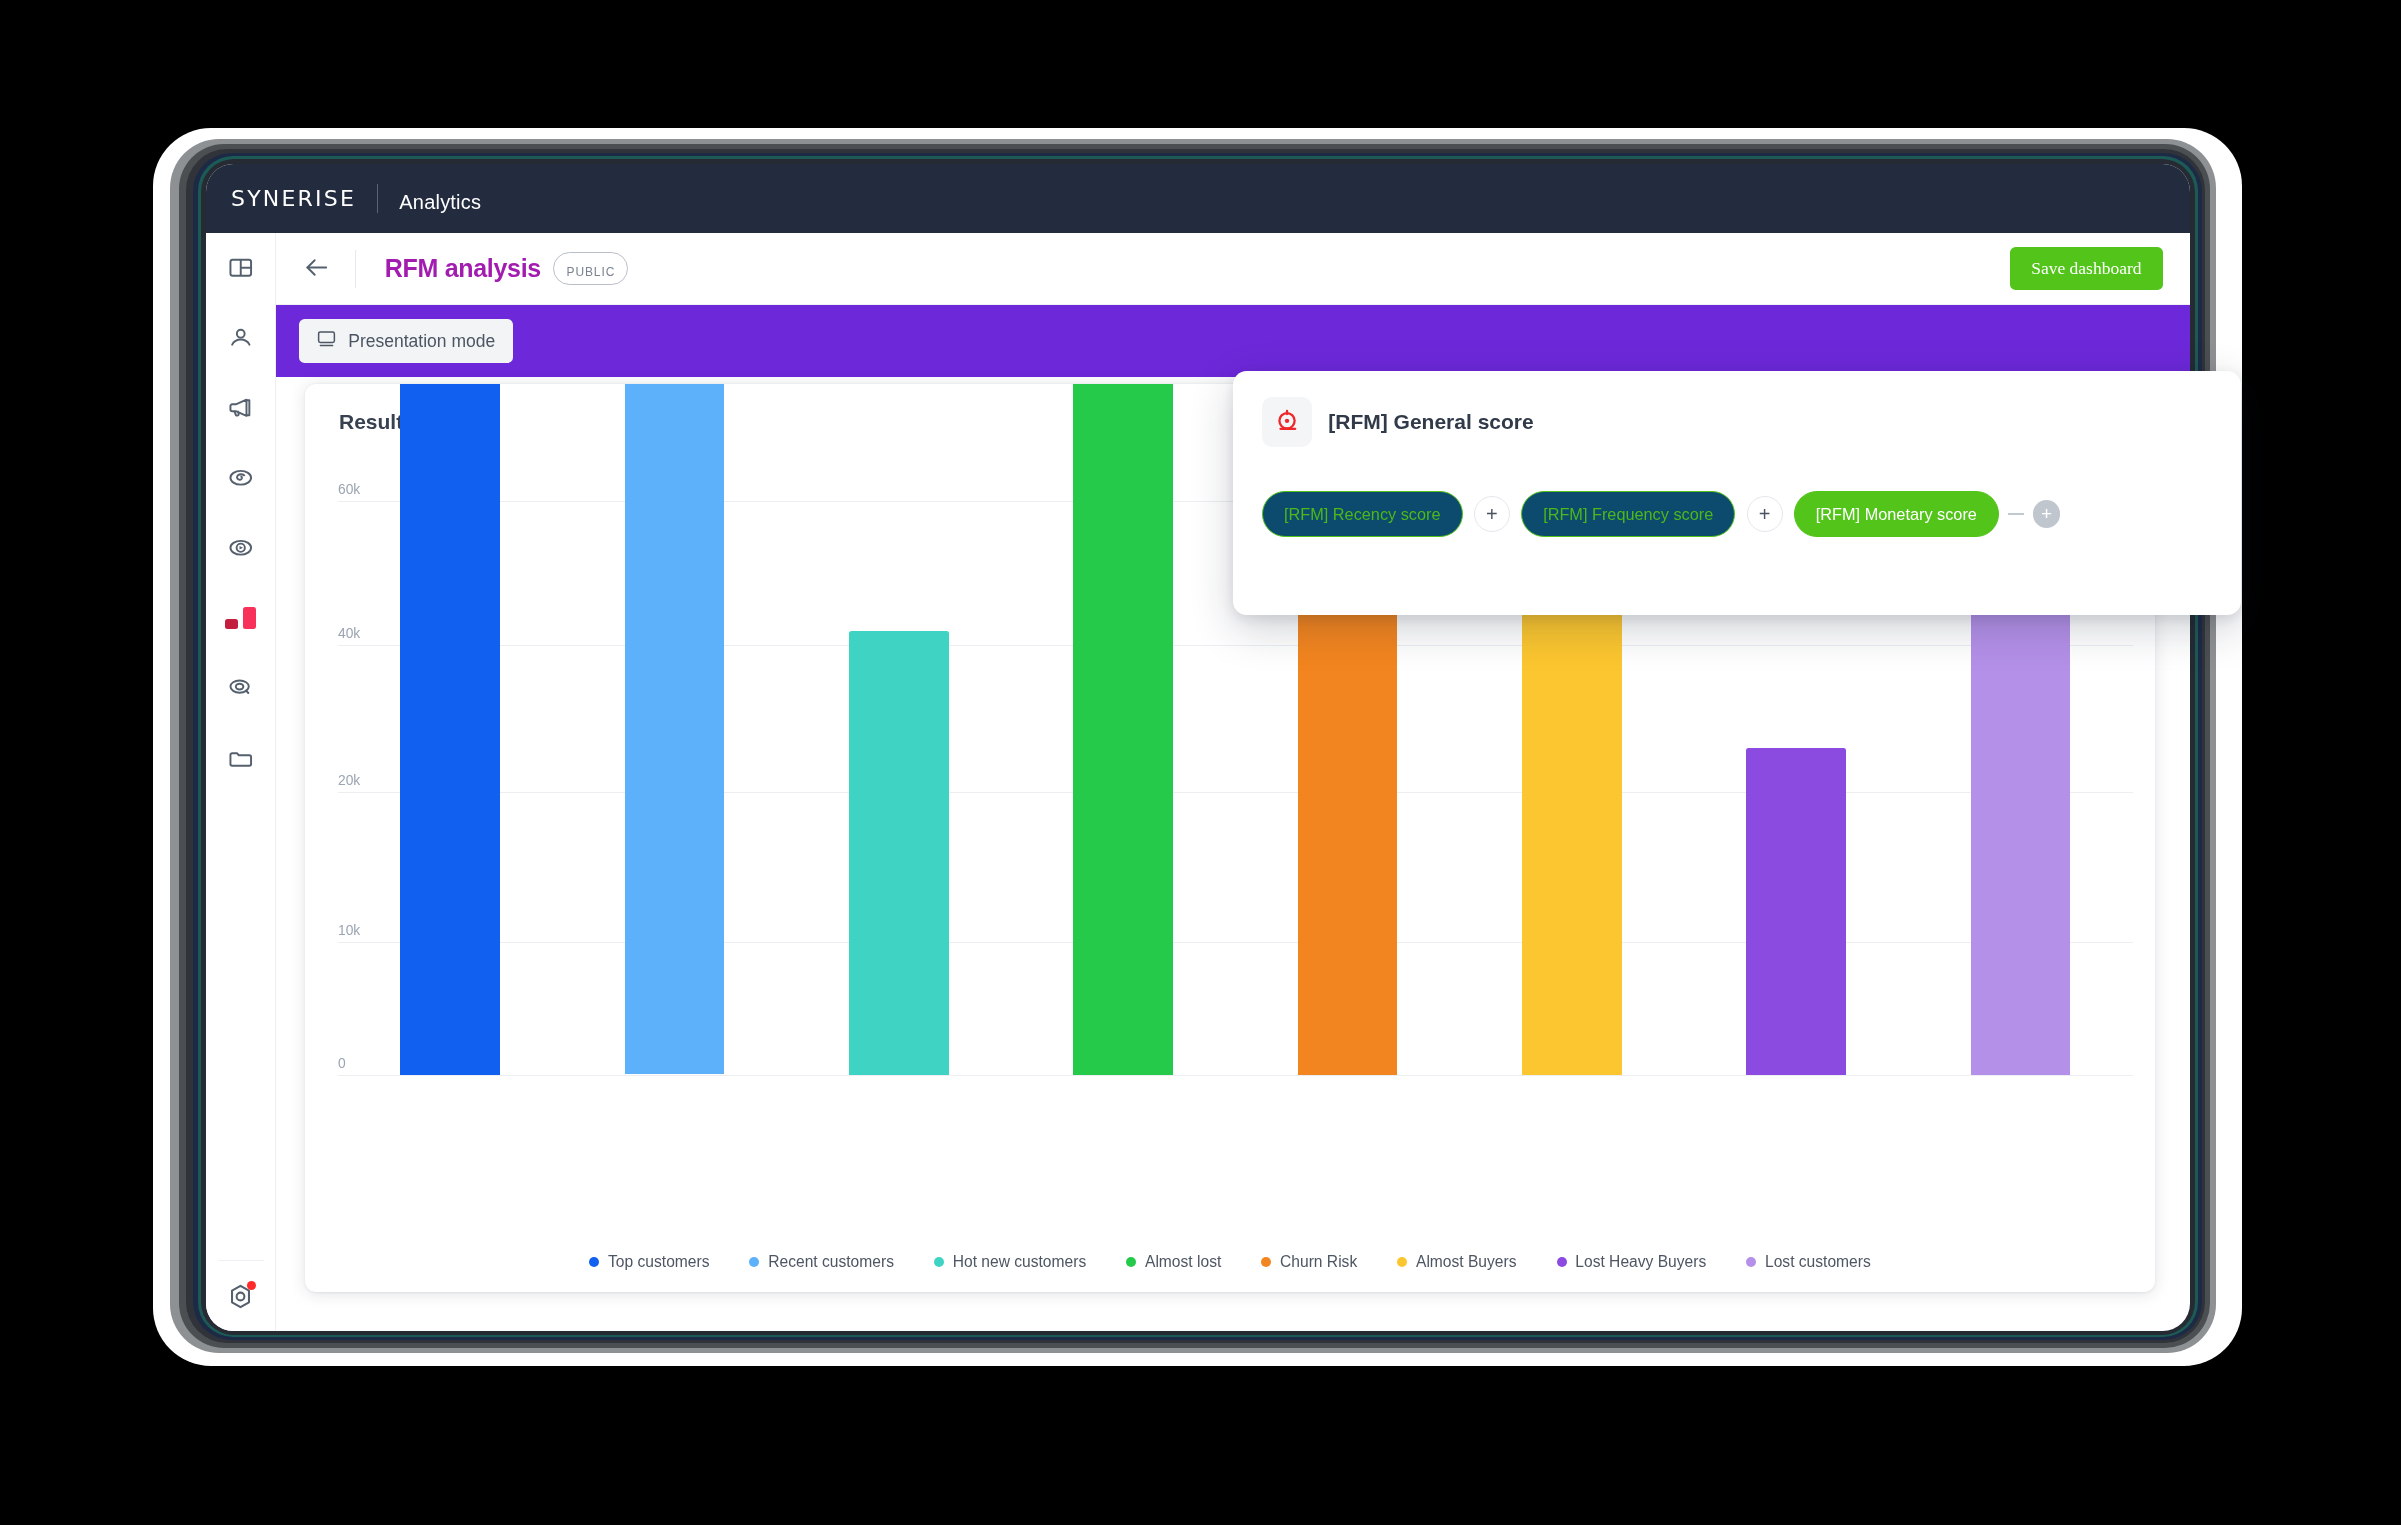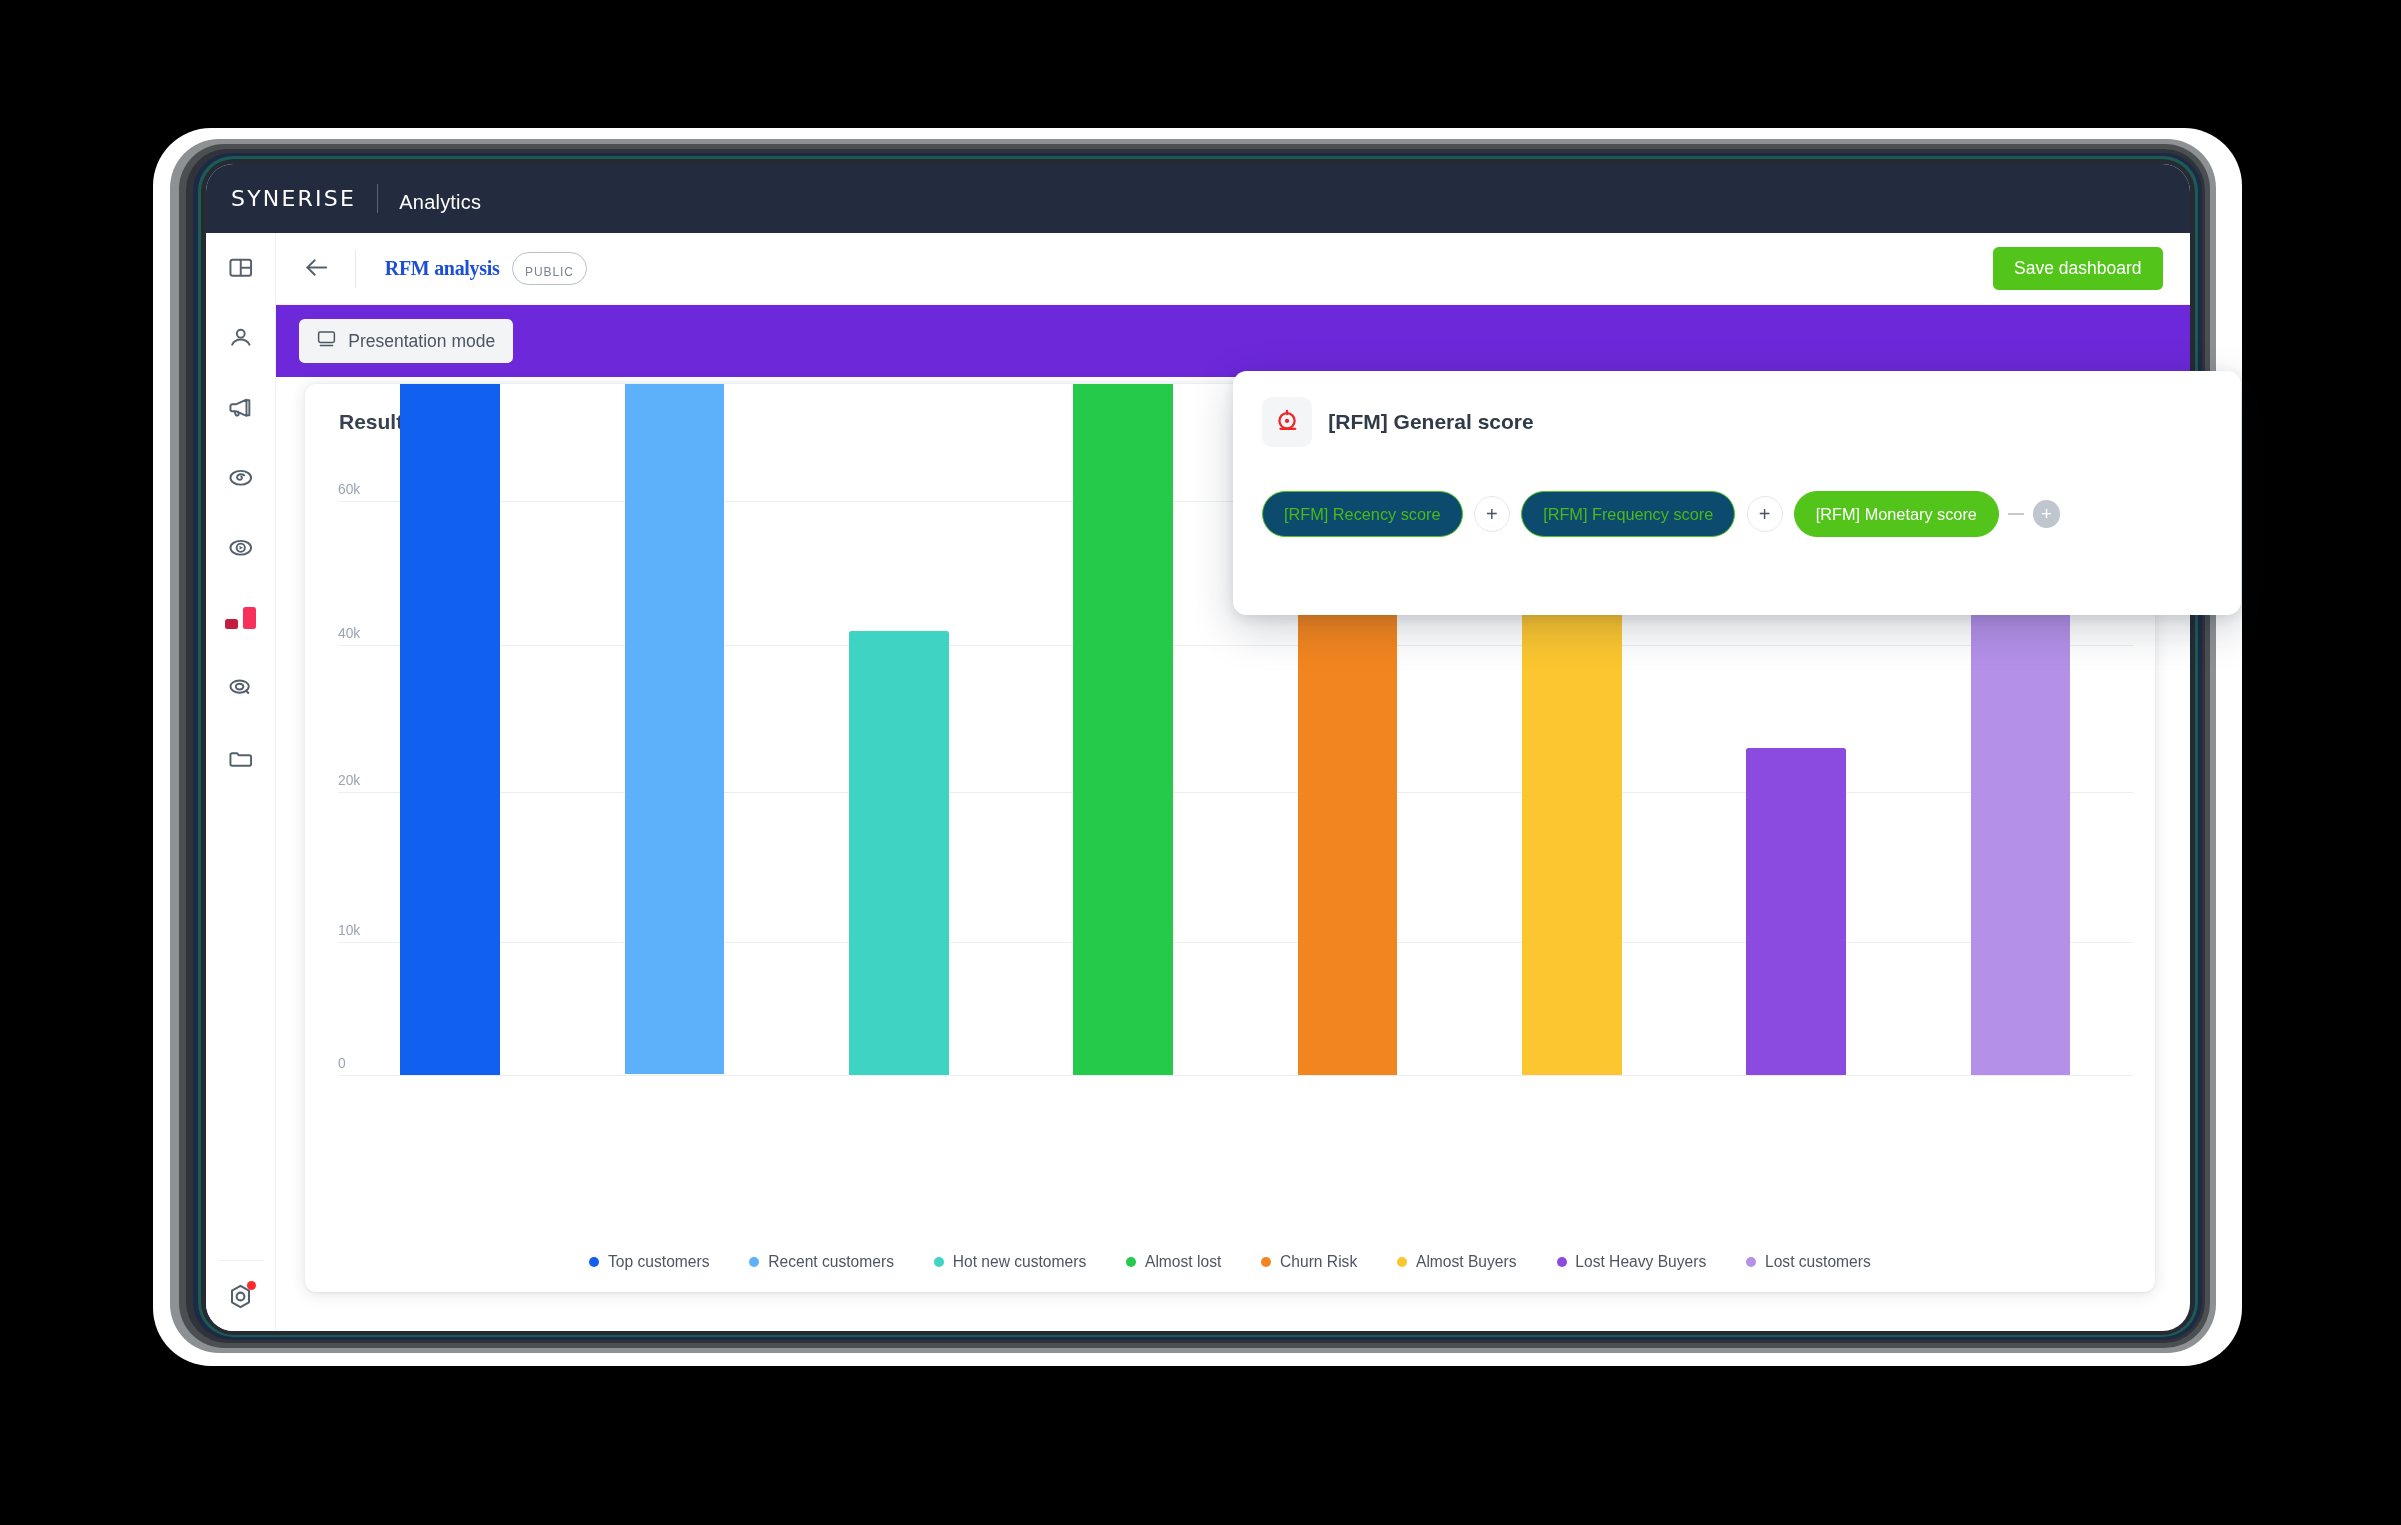--- a/index.html
+++ b/index.html
@@ -100,30 +100,30 @@
   
   .pagehead {
     position: absolute; left: 70px; top: 69px; right: 0; height: 72px;
     background: #fff; border-bottom: 1.3px solid #eef0f3;
     display: flex; align-items: center; padding: 0 27.5px 0 22.5px;
   }
   .back-btn {
     width: 35px; height: 35px; display:flex; align-items:center; justify-content:center;
   }
   .head-div { width: 1.3px; height: 38px; background:#e6e9ed; margin: 0 29px 0 21px; }
-  .page-title { font-size: 20px; font-weight: 700; color: #1d4ed8; letter-spacing: -0.3px; font-family: Liberation Serif, serif; }
+  .page-title { font-size: 25px; font-weight: 700; color: #a21caf; letter-spacing: -0.3px; }
   .pill-public {
     margin-left: 12.5px; border: 1.3px solid #b8bfc9; color:#7a838f;
     font-size: 12px; letter-spacing: 0.9px; border-radius: 625px;
     padding: 12px 12px 5px; font-weight: 400;
   }
   .head-spacer { flex: 1 1 auto; }
   .btn-save {
     background: #52c41a; color: #fff; border: none; border-radius: 5.6px;
-    font-size: 17.5px; padding: 10.6px 21px; font-family: Liberation Sans, sans-serif;
+    font-size: 17.5px; padding: 10.6px 21px; font-family: Liberation Serif, serif;
     cursor: pointer;
   }
 
   
   .toolbar {
     position: absolute; left: 70px; top: 141px; right: 0; height: 72px;
     background: #6d28d9; display: flex; align-items: center; padding-left: 22.5px;
   }
   .btn-present {
     background: #f2f4f6; border: none; border-radius: 5.6px;

